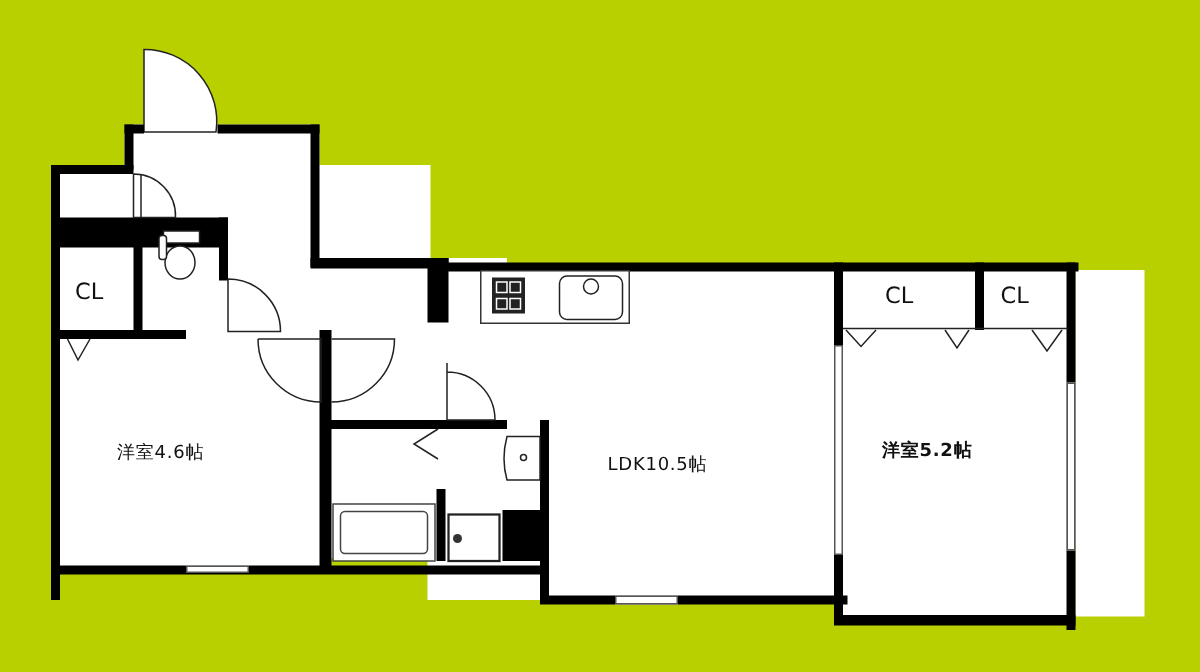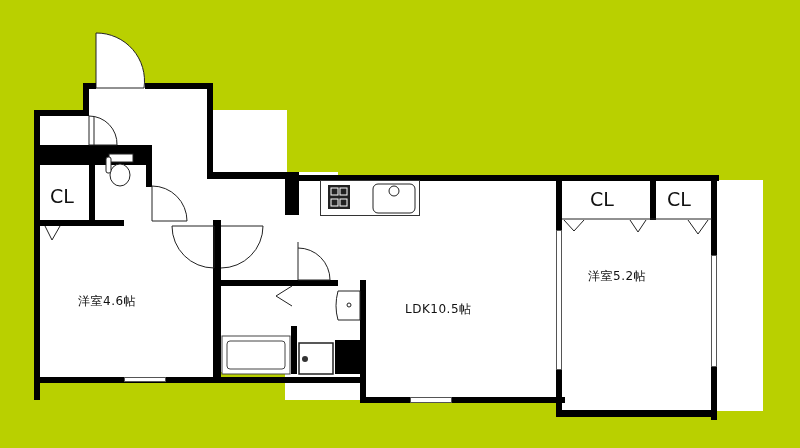--- a/index.html
+++ b/index.html
@@ -1,21 +1,21 @@
 <!DOCTYPE html>
 <html><head>
 <meta charset="utf-8">
 <style>
   html,body{margin:0;padding:0;}
   body{width:800px;height:448px;overflow:hidden;background:#b9d000;position:relative;font-family:"DejaVu Sans","Liberation Sans",sans-serif;}
   .abs{position:absolute;}
   .white{background:#fff;}
   .wall{background:#000;position:absolute;}
   .label{position:absolute;color:#111;font-size:12px;white-space:nowrap;letter-spacing:0.5px;}
-  .cl{position:absolute;color:#111;font-size:19px;}
+  .cl{position:absolute;color:#111;font-size:15px;}
   svg{position:absolute;overflow:visible;}
 </style>
 </head>
 <body>
 
 <div>
 
   <div class="abs white" style="left:83px;top:83px;width:130px;height:100px;"></div>
   <div class="abs white" style="left:37px;top:110px;width:250px;height:125px;"></div>
   <div class="abs white" style="left:37px;top:222px;width:183px;height:160px;"></div>
@@ -121,14 +121,14 @@
     <rect x="1" y="1" width="34" height="31" fill="#fff" stroke="#222" stroke-width="1.5"></rect>
     <circle cx="7" cy="17" r="3" fill="#333"></circle>
   </svg>
 
   <div class="cl" style="left:50px;top:185px;">CL</div>
   <div class="cl" style="left:590px;top:188px;">CL</div>
   <div class="cl" style="left:667px;top:188px;">CL</div>
 
   <div class="label" style="left:78px;top:293px;">洋室4.6帖</div>
   <div class="label" style="left:405px;top:273px;margin-top:28px;">LDK10.5帖</div>
-  <div class="label" style="left:588px;top:268px;">洋室5.2帖</div>
+  <div class="label" style="left:588px;top:292px;font-weight:bold;">洋室5.2帖</div>
 </div>
 
 </body></html>

